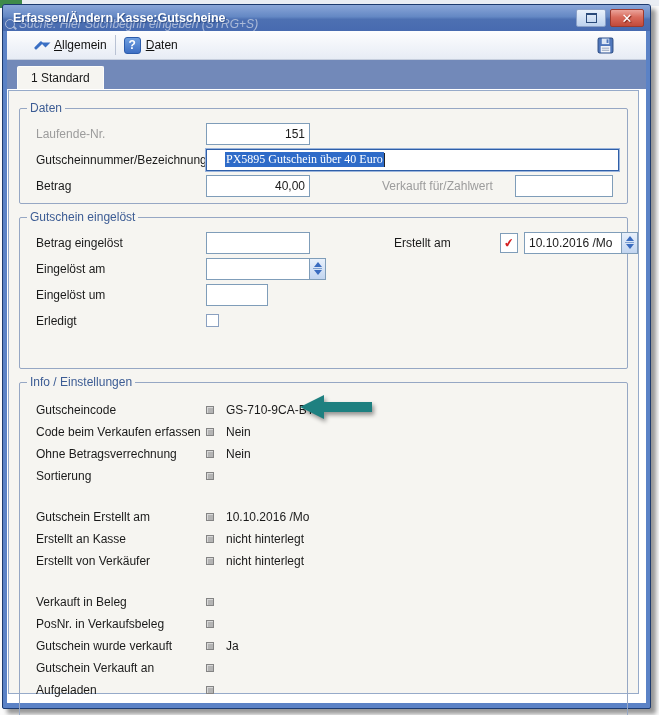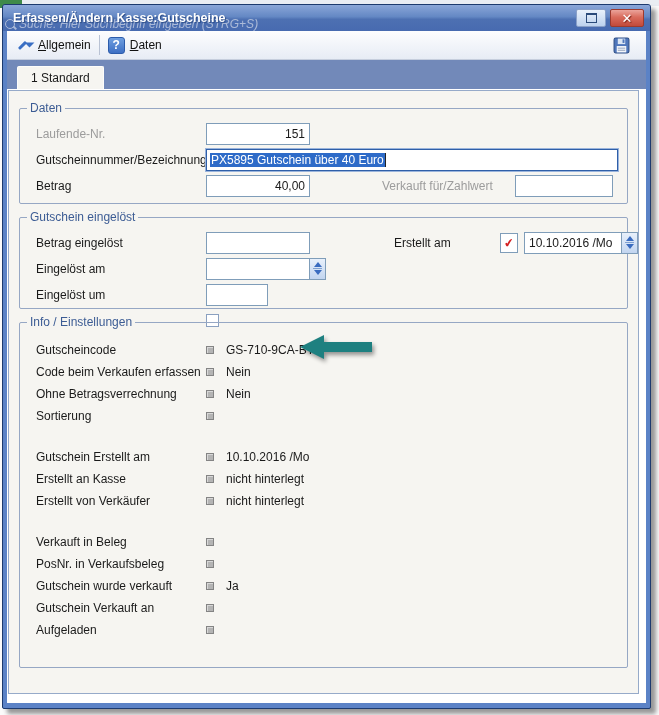--- a/index.html
+++ b/index.html
@@ -28,21 +28,21 @@
   .winbtn{height:18px;border-radius:2px;display:flex;align-items:center;justify-content:center;cursor:default;box-sizing:border-box;}
   .btn-restore{width:30px;background:linear-gradient(#e9f1fb,#bdd2ee);border:1px solid #8aa0c8;}
   .restore-glyph{width:9px;height:7px;border:1px solid #2a4a7a;border-top-width:2px;background:transparent;}
   .btn-close{width:34px;background:linear-gradient(#eba49b 0%,#d96b5c 45%,#c3four 50%,#c24a3a 100%);
     background:linear-gradient(#eba49b 0%,#d96b5c 45%,#c24a3a 100%);border:1px solid #9c3a2e;}
   .close-glyph{color:#fff;font-weight:bold;font-size:13px;line-height:1;text-shadow:1px 1px 1px #7c2318;}
   .close-glyph::before{content:"\2715";}
 
   
   .toolbar{height:29px;margin:0;flex:0 0 auto;background:linear-gradient(#fdfdfe,#e7ecf5);
-    border-bottom:1px solid #c6cedd;display:flex;align-items:center;padding:0 8px;gap:0;box-sizing:border-box;}
+    border-bottom:1px solid #c6cedd;display:flex;align-items:center;padding:0 24px;gap:0;box-sizing:border-box;}
   .tb-item{display:flex;align-items:center;gap:5px;padding:2px 4px;border-radius:2px;cursor:default;}
   .tb-label{font-size:12px;color:#111;}
   .ak::first-letter{text-decoration:underline;}
   .tb-sep{width:1px;height:20px;background:#b9c2d4;margin:0 4px;}
   .tb-right{margin-left:auto;display:flex;align-items:center;padding-right:4px;}
   .arrow-ne{width:14px;height:14px;position:relative;display:inline-block;}
   .arrow-ne::before{content:"";position:absolute;left:1px;bottom:2px;width:10px;height:3px;background:#3a6fc4;transform:rotate(-45deg);transform-origin:left bottom;border-radius:1px;}
   .arrow-ne::after{content:"";position:absolute;right:0px;top:1px;border-left:7px solid transparent;border-bottom:7px solid #3a6fc4;transform:rotate(45deg);}
   .help-icon{width:17px;height:17px;border-radius:3px;background:linear-gradient(#6f9fe0,#3d6fc4);
     border:1px solid #2c5cab;color:#fff;font-weight:bold;font-size:12px;display:flex;align-items:center;justify-content:center;box-sizing:border-box;}
@@ -66,21 +66,21 @@
 
   .row{display:flex;align-items:center;height:21px;margin-bottom:5px;position:relative;}
   .flabel{width:170px;flex:0 0 170px;white-space:nowrap;color:#1a1a1a;}
   .flabel.dim{color:#9c9c9c;}
   .tfield{height:18px;border:1px solid #7f9db9;background:#fff;font-family:inherit;font-size:12px;
     padding:1px 4px;box-sizing:content-box;color:#1a1a1a;}
   .tfield.num{text-align:right;}
   .w102{width:94px;} .w60{width:52px;} .w96{width:88px;}
 
   .field-focus{width:404px;height:18px;border:1px solid #2f5fa8;outline:1px solid #9ab4dc;
-    background:#fff;display:flex;align-items:center;padding:1px 3px;}
+    background:#fff;display:flex;align-items:center;padding:1px 18px;font-family:Liberation Serif, serif;}
   .sel-text{background:#2e6bc8;color:#fff;padding:0 1px;white-space:nowrap;}
   .caret{width:1px;height:14px;background:#222;margin-left:0px;}
 
   .spinfield{display:flex;align-items:stretch;}
   .spin{width:17px;height:22px;margin-left:-1px;box-sizing:border-box;border:1px solid #7f9db9;
     background:linear-gradient(#e8f0fb,#c2d5f0);display:flex;flex-direction:column;align-items:center;justify-content:center;gap:1px;cursor:default;}
   .spin .up{width:0;height:0;border-left:4px solid transparent;border-right:4px solid transparent;border-bottom:5px solid #3a6cc0;}
   .spin .bar{width:9px;height:1px;background:#7fa0d0;}
   .spin .dn{width:0;height:0;border-left:4px solid transparent;border-right:4px solid transparent;border-top:5px solid #3a6cc0;}
 
@@ -176,21 +176,21 @@
             </div>
           </div>
           <div class="row">
             <span class="flabel">Betrag</span>
             <input class="tfield num w102" readonly="" value="40,00" style="">
             <span class="flabel dim" style="flex:0 0 auto;width:auto;margin-left:72px;margin-right:22px;">Verkauft für/Zahlwert</span>
             <input class="tfield w96" readonly="" value="" style="">
           </div>
         </div>
 
-        <div class="group" style="height:92px;">
+        <div class="group" style="height:152px;">
           <div class="group-title">Gutschein eingelöst</div>
           <div class="row">
             <span class="flabel">Betrag eingelöst</span>
             <input class="tfield w102" readonly="" value="" style="">
             <div class="right-cluster">
               <span class="rc-label">Erstellt am</span>
               <div class="checkbtn"></div>
               <div class="spinfield">
                 <input class="tfield w96" readonly="" value="10.10.2016 /Mo" style="">
                 <div class="spin">

